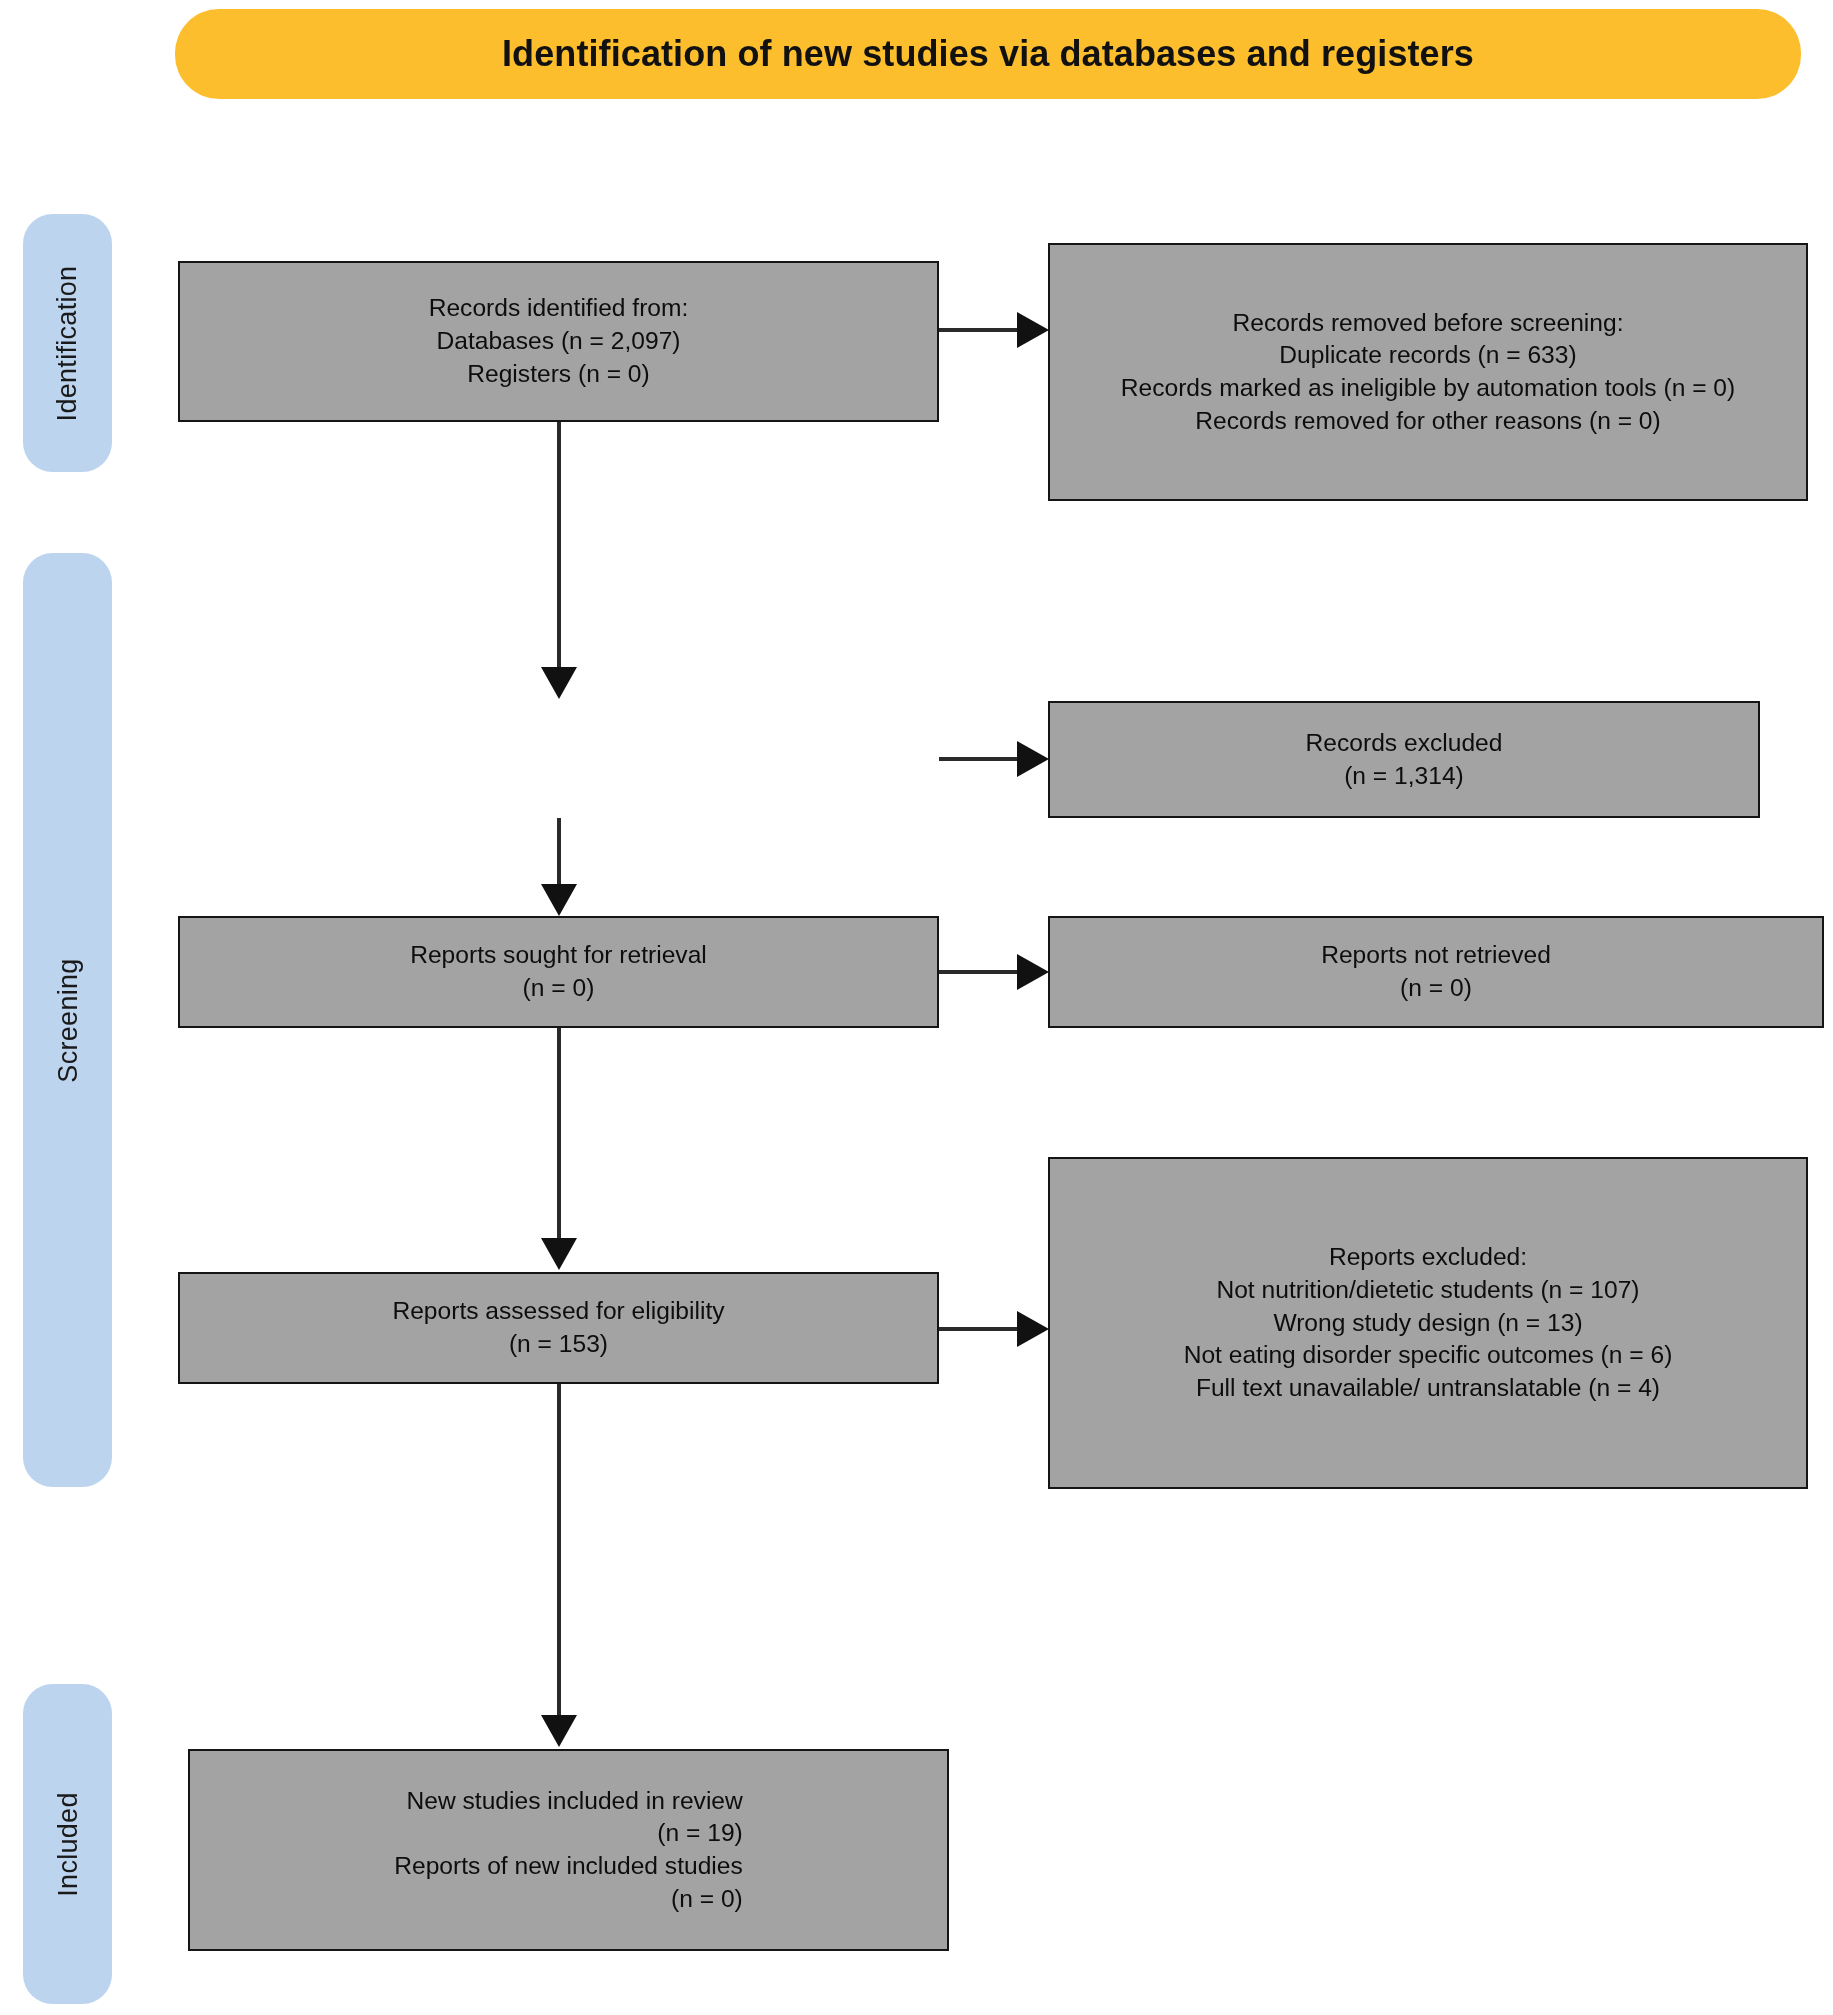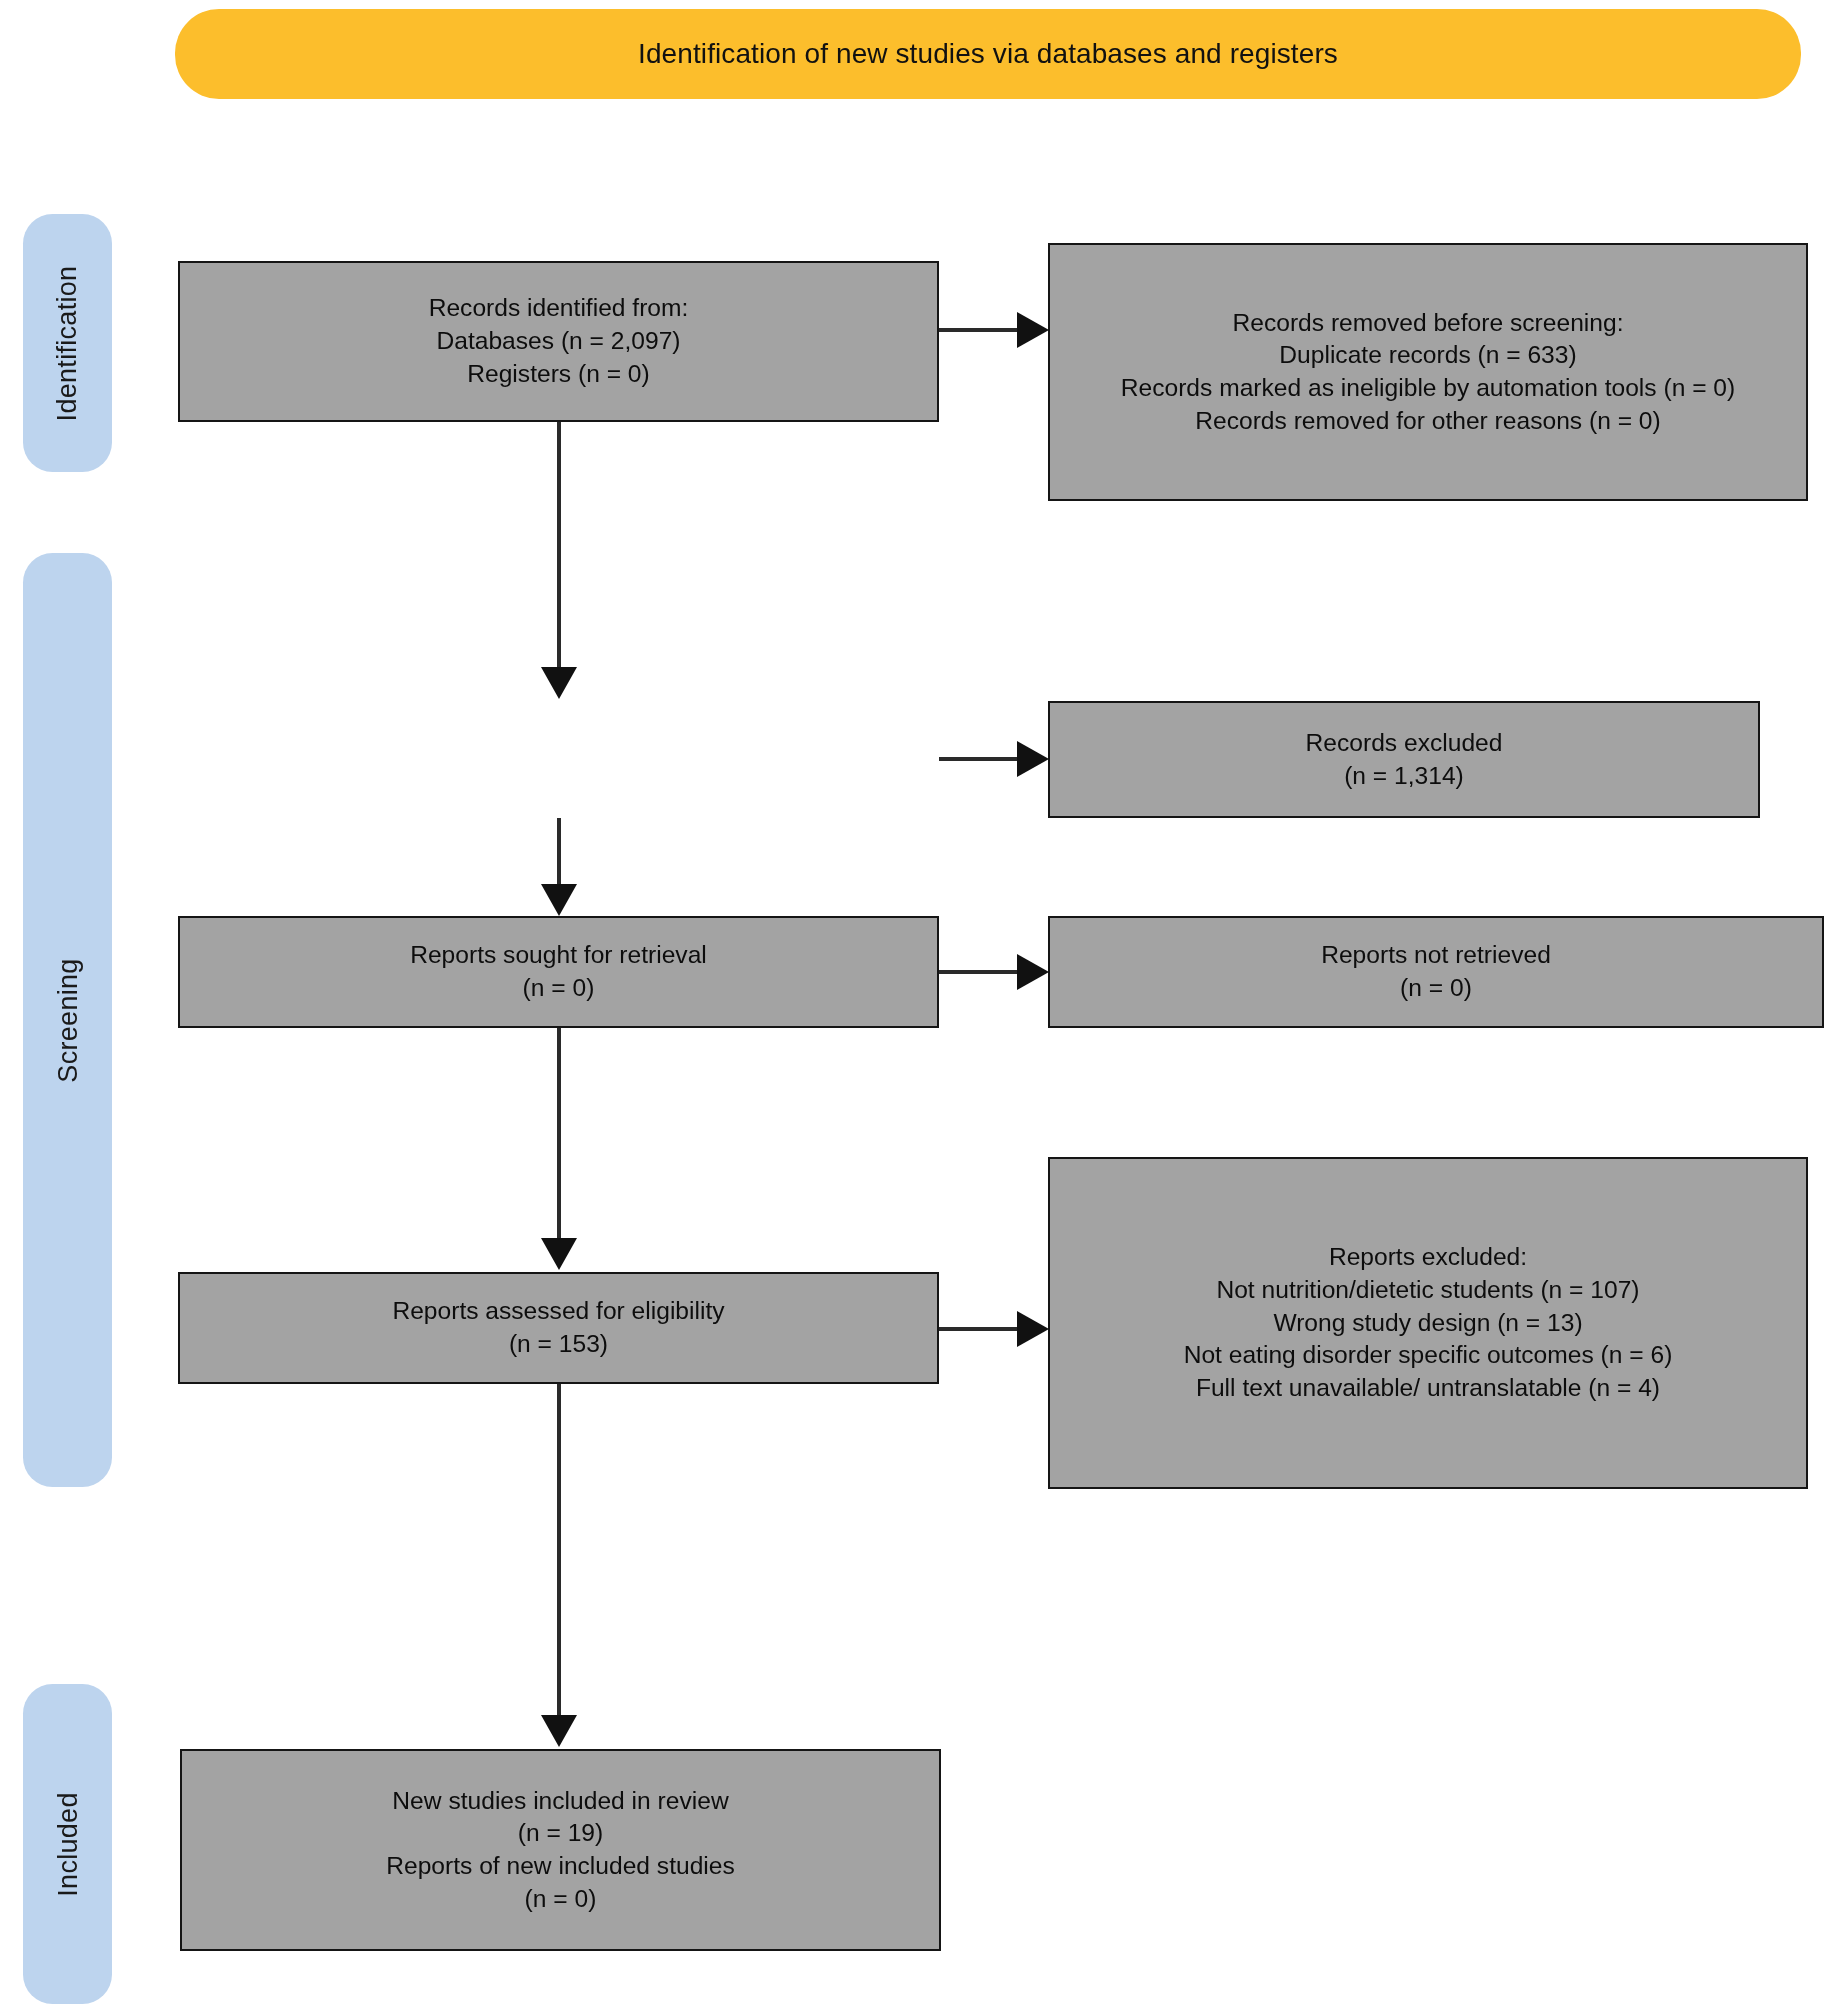--- a/index.html
+++ b/index.html
@@ -28,24 +28,25 @@
     width: 1626px;
     height: 90px;
     background: #FCBE2C;
     border-radius: 44px;
     display: flex;
     align-items: center;
     justify-content: center;
     box-sizing: border-box;
   }
   .header-banner .title {
-    font-size: 28px;
+    font-size: 36px;
     color: #111111;
     letter-spacing: 0.1px;
     white-space: nowrap;
+    font-weight: bold;
   }
 
   
   .stage-band {
     position: absolute;
     background: #BDD4EE;
     border-radius: 29.5px;
     display: flex;
     align-items: center;
     justify-content: center;
@@ -79,21 +80,21 @@
     line-height: 1.33;
     color: #0d0d0d;
     white-space: pre-line;
   }
 
   
   .box-identified       { left: 178px;  top: 261px;  width: 761px; height: 161px; }
   .box-screened         { left: 178px;  top: 701px; width: 761px; height: 117px; }
   .box-sought           { left: 178px;  top: 916px; width: 761px; height: 112px; }
   .box-assessed         { left: 178px;  top: 1272px; width: 761px; height: 112px; }
-  .box-included         { left: 180px;  top: 1749px; width: 761px; height: 202px; }
+  .box-included         { left: 188px;  top: 1749px; width: 761px; height: 202px; text-align: right; }
 
   
   .box-removed          { left: 1048px; top: 223px;  width: 760px; height: 258px; margin-top: 20px; }
   .box-excluded-records { left: 1048px; top: 701px; width: 712px; height: 117px; }
   .box-not-retrieved    { left: 1048px; top: 916px; width: 776px; height: 112px; }
   .box-reports-excluded { left: 1048px; top: 1157px; width: 760px; height: 332px; }
 
   
   .conn {
     position: absolute;

